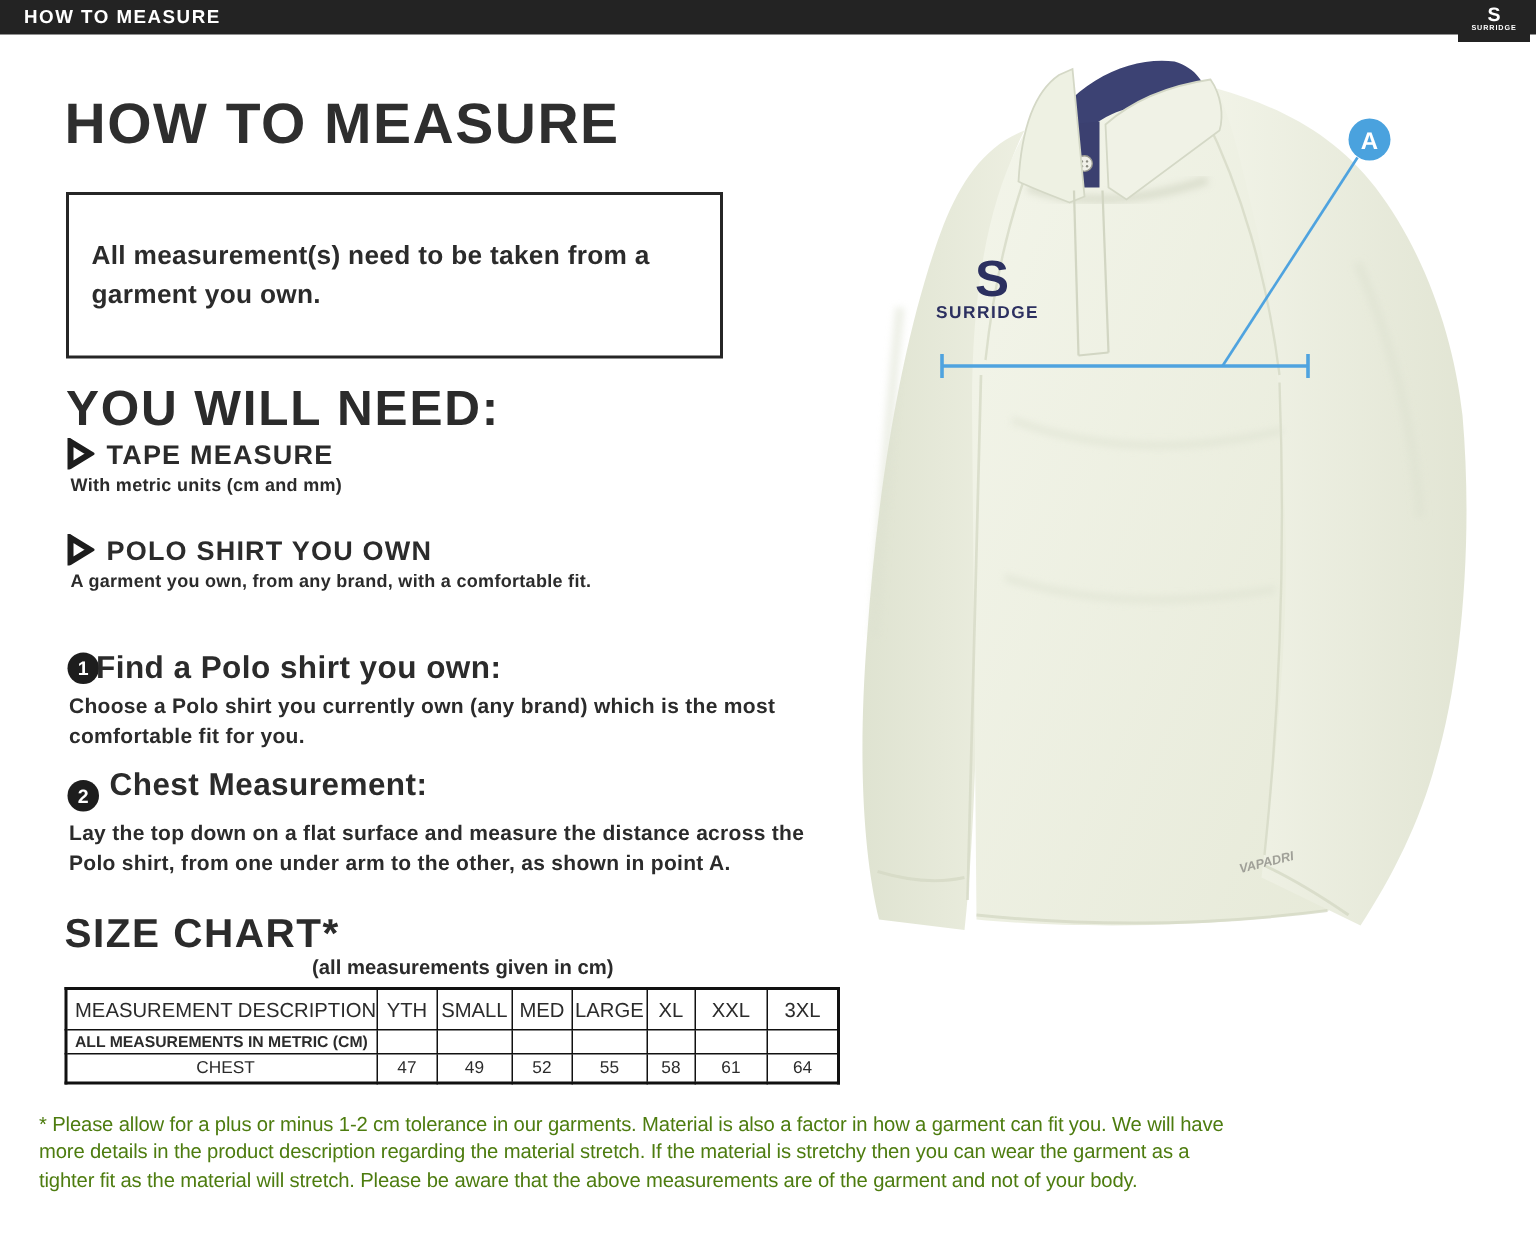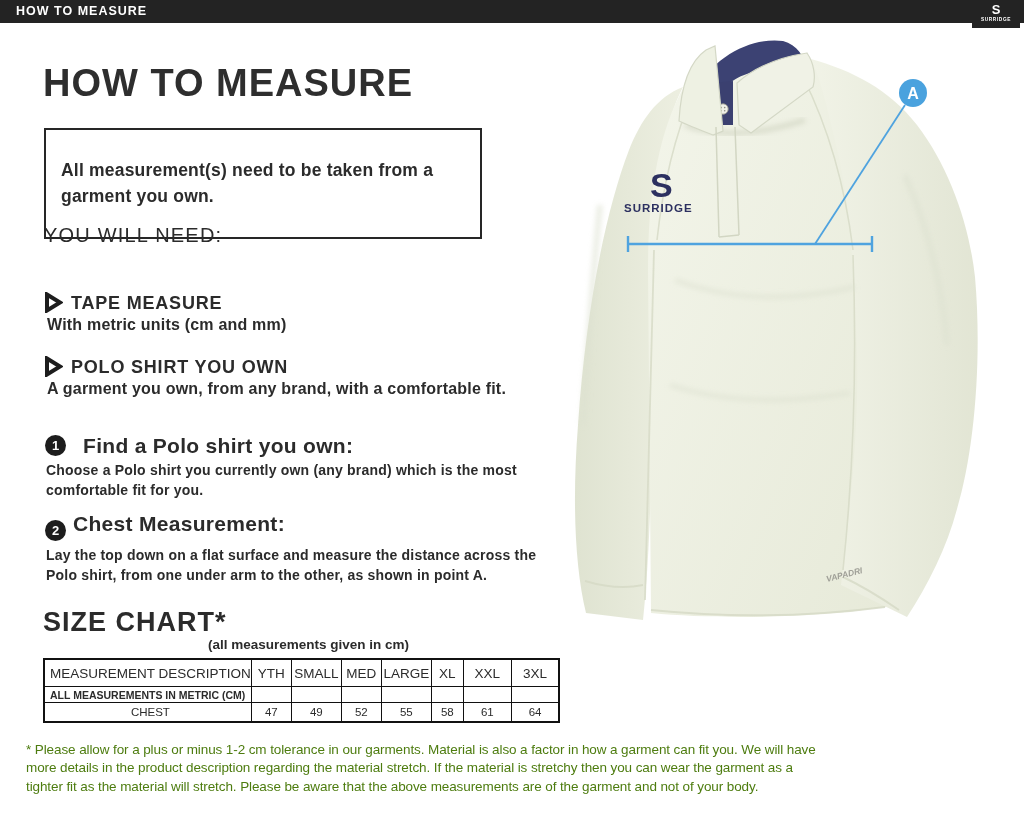--- a/index.html
+++ b/index.html
@@ -13,24 +13,24 @@
   .topbar{left:0;top:0;width:1024px;height:23px;background:#232323;}
   .topbar-title{left:16px;top:4px;color:#fff;font-size:12.5px;font-weight:bold;letter-spacing:1px;}
   .brandblock{right:4px;top:0;width:48px;height:28px;background:#232323;
     display:flex;flex-direction:column;align-items:center;justify-content:flex-start;}
   .brand-s{color:#fff;font-weight:bold;font-size:13px;line-height:15px;margin-top:2px;}
   .brand-name{color:#fff;font-weight:bold;font-size:4.8px;letter-spacing:0.6px;margin-top:0px;}
   
   .h1{left:43px;top:62px;font-size:38px;font-weight:bold;letter-spacing:1px;color:#2e2e2e;}
   .notice{left:44px;top:128px;width:404px;padding:28px 15px;border:2.5px solid #262626;
     font-size:17.5px;font-weight:bold;line-height:1.47;letter-spacing:0.2px;color:#2b2b2b;}
-  .ywn-heading{left:44px;top:224px;font-size:20px;font-weight:normal;letter-spacing:1.2px;}
+  .ywn-heading{left:44px;top:253px;font-size:33px;font-weight:bold;letter-spacing:1.2px;}
   .bullet-icon{width:19px;height:21px;}
   .item-title{font-size:18px;font-weight:bold;letter-spacing:0.8px;}
-  .item-desc{font-size:16px;font-weight:bold;letter-spacing:0.2px;}
+  .item-desc{font-size:12px;font-weight:bold;letter-spacing:0.2px;}
   .badge{width:21px;height:21px;border-radius:50%;background:#1d1d1d;color:#fff;
     display:flex;align-items:center;justify-content:center;font-size:13px;font-weight:bold;}
   .step-title{font-size:21px;font-weight:bold;letter-spacing:0.3px;}
   .step-desc{font-size:14px;font-weight:bold;line-height:1.4;letter-spacing:0.2px;}
   .sc-heading{left:43px;top:607px;font-size:27px;font-weight:bold;letter-spacing:1px;}
   .sc-sub{left:208px;top:621px;font-size:13.5px;font-weight:bold;margin-top:16px;}
   
   .sizetable{left:43px;top:658px;border-collapse:collapse;table-layout:fixed;
     border:2.5px solid #111;}
   .sizetable td,.sizetable th{border:1.6px solid #111;padding:0;white-space:nowrap;overflow:hidden;}
@@ -69,21 +69,21 @@
 
 <span class="abs" style="left:44px;top:356px;">
   <svg class="bullet-icon" viewBox="0 0 19 21">
       <path d="M3 2.5 L16 10.5 L3 18.5 Z" fill="none" stroke="#1d1d1d" stroke-width="4" stroke-linejoin="miter"></path>
     </svg>
 </span>
 <span class="abs item-title" style="left:71px;top:357px;">POLO SHIRT YOU OWN</span>
 <span class="abs item-desc" style="left:47px;top:380px;">A garment you own, from any brand, with a comfortable fit.</span>
 
 <span class="abs badge" style="left:45px;top:435px;">1</span>
-<span class="abs step-title" style="left:83px;top:434px;">Find a Polo shirt you own:</span>
+<span class="abs step-title" style="left:64px;top:434px;">Find a Polo shirt you own:</span>
 <div class="abs step-desc" style="left:46px;top:461px;width:500px;">Choose a Polo shirt you currently own (any brand) which is the most comfortable fit for you.</div>
 
 <span class="abs badge" style="left:45px;top:520px;">2</span>
 <span class="abs step-title" style="left:73px;top:512px;">Chest Measurement:</span>
 <div class="abs step-desc" style="left:46px;top:546px;width:512px;">Lay the top down on a flat surface and measure the distance across the Polo shirt, from one under arm to the other, as shown in point A.</div>
 
 <span class="abs sc-heading">SIZE CHART*</span>
 <span class="abs sc-sub">(all measurements given in cm)</span>
 
 <table class="abs sizetable">

